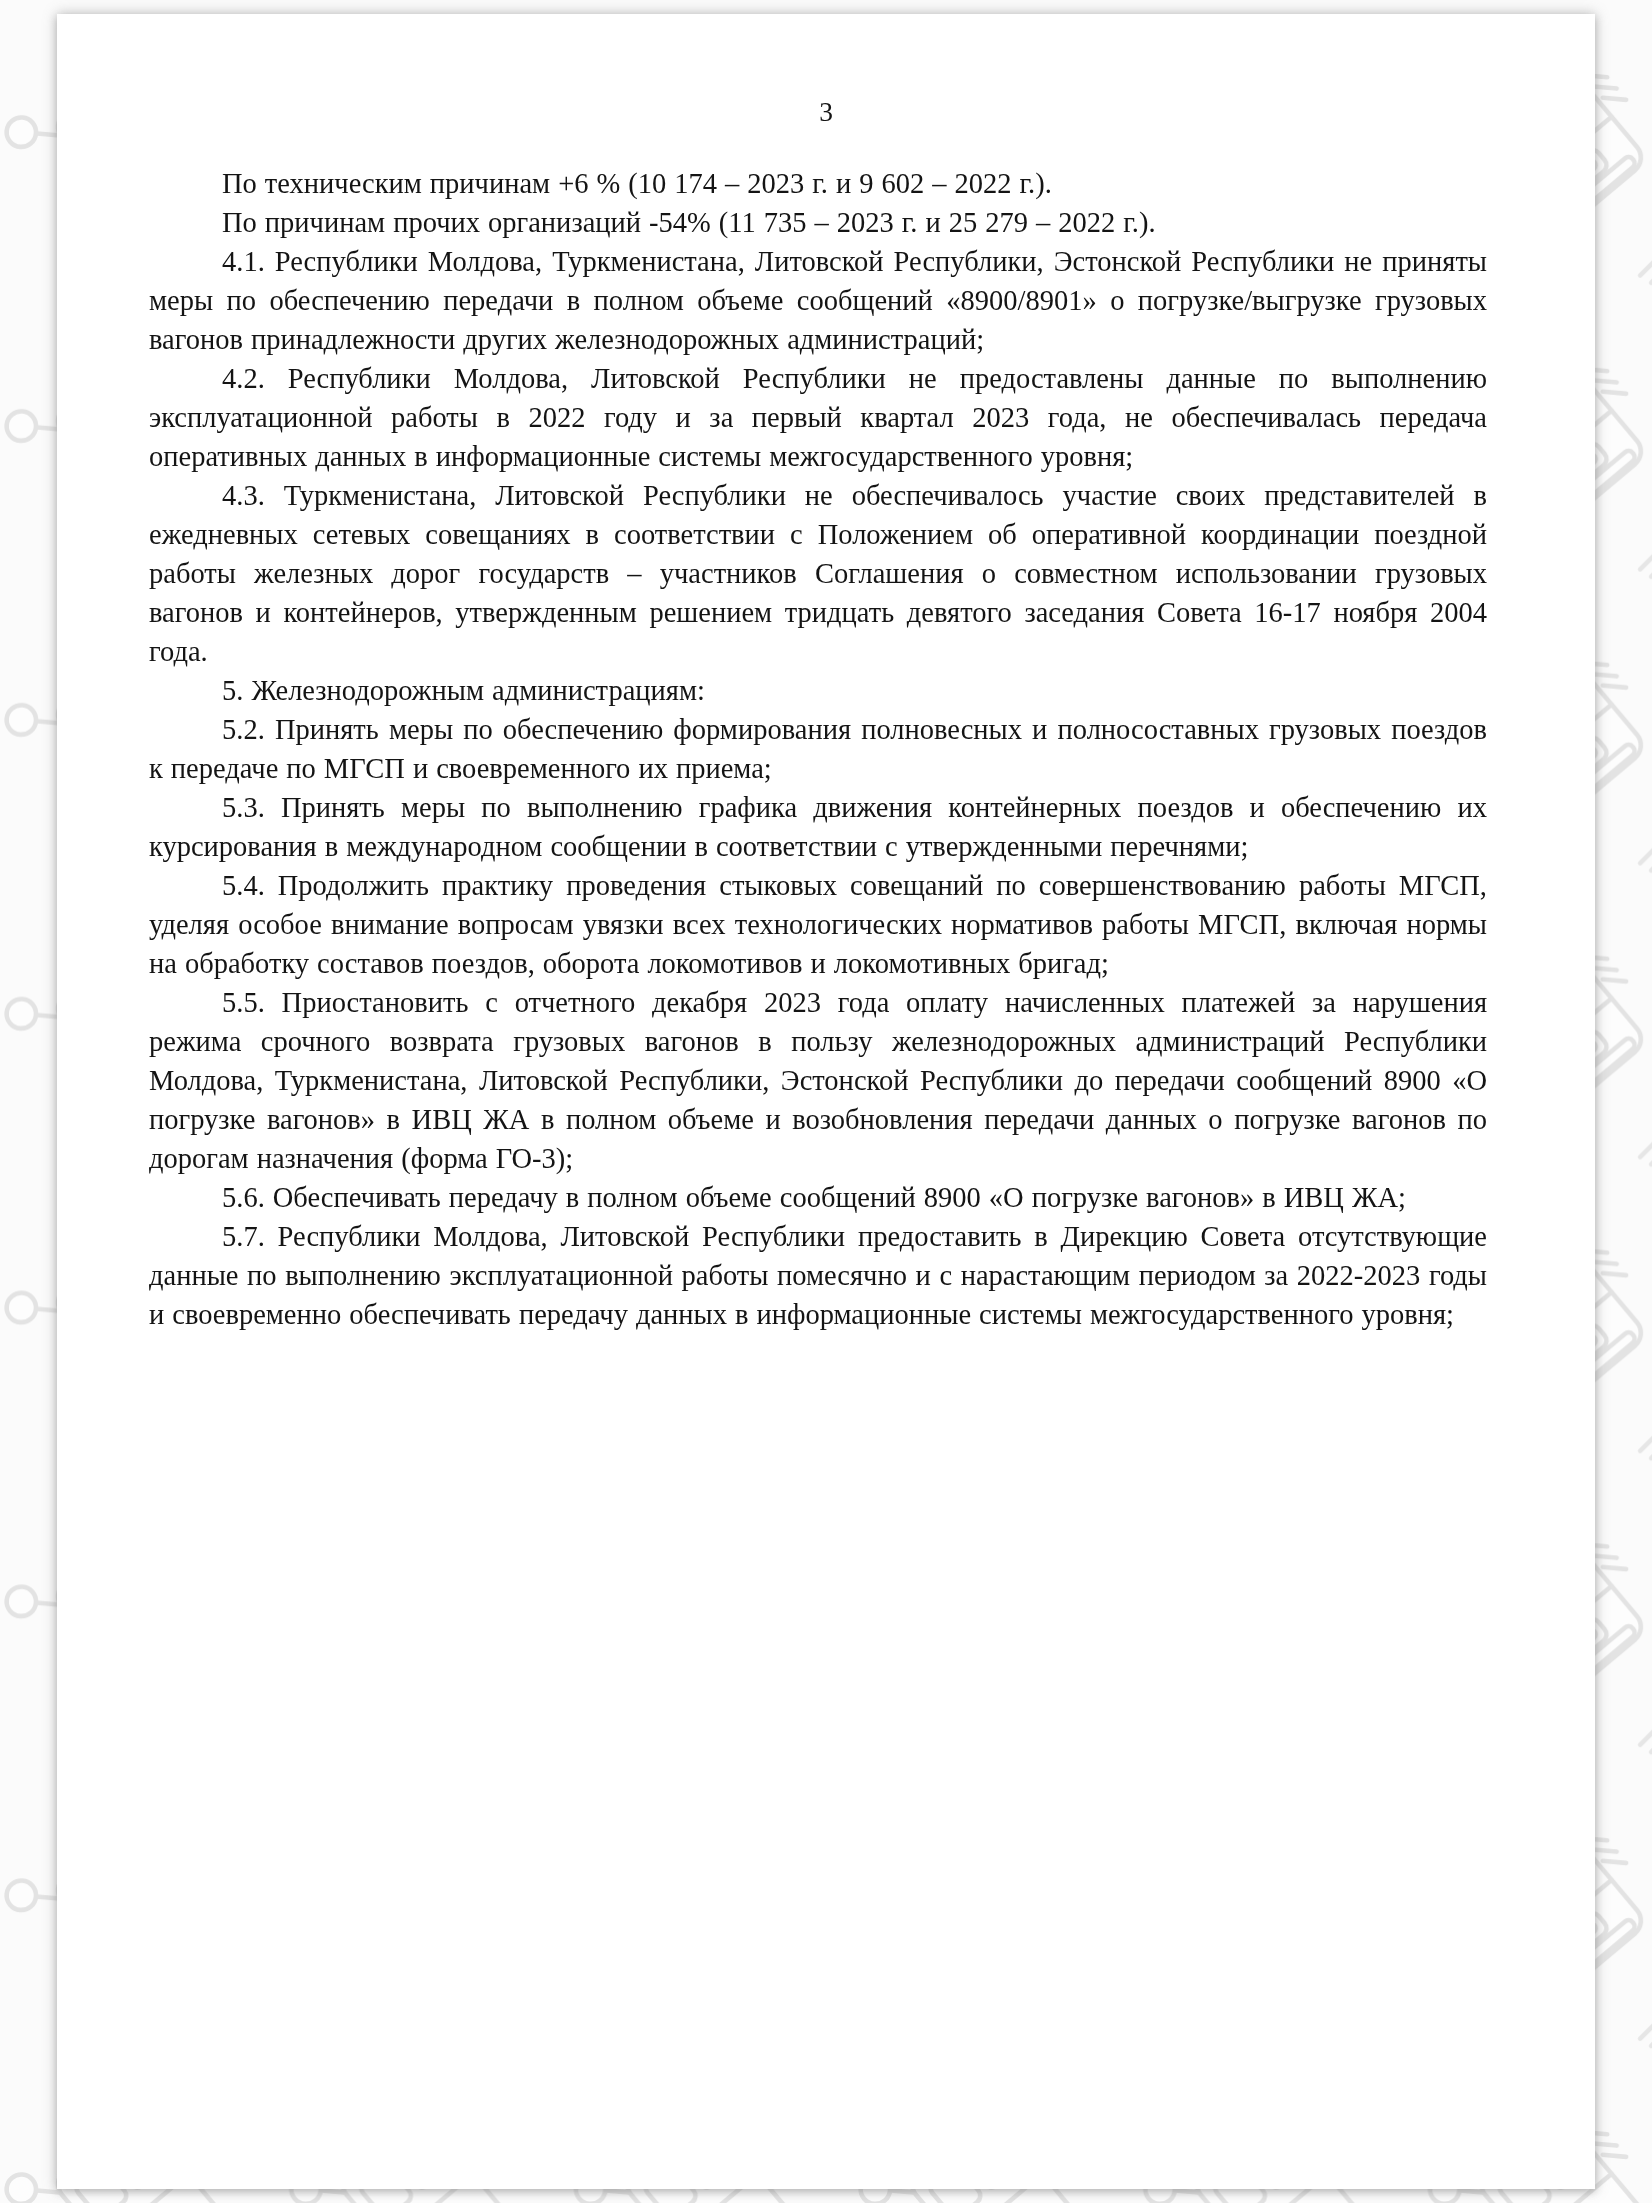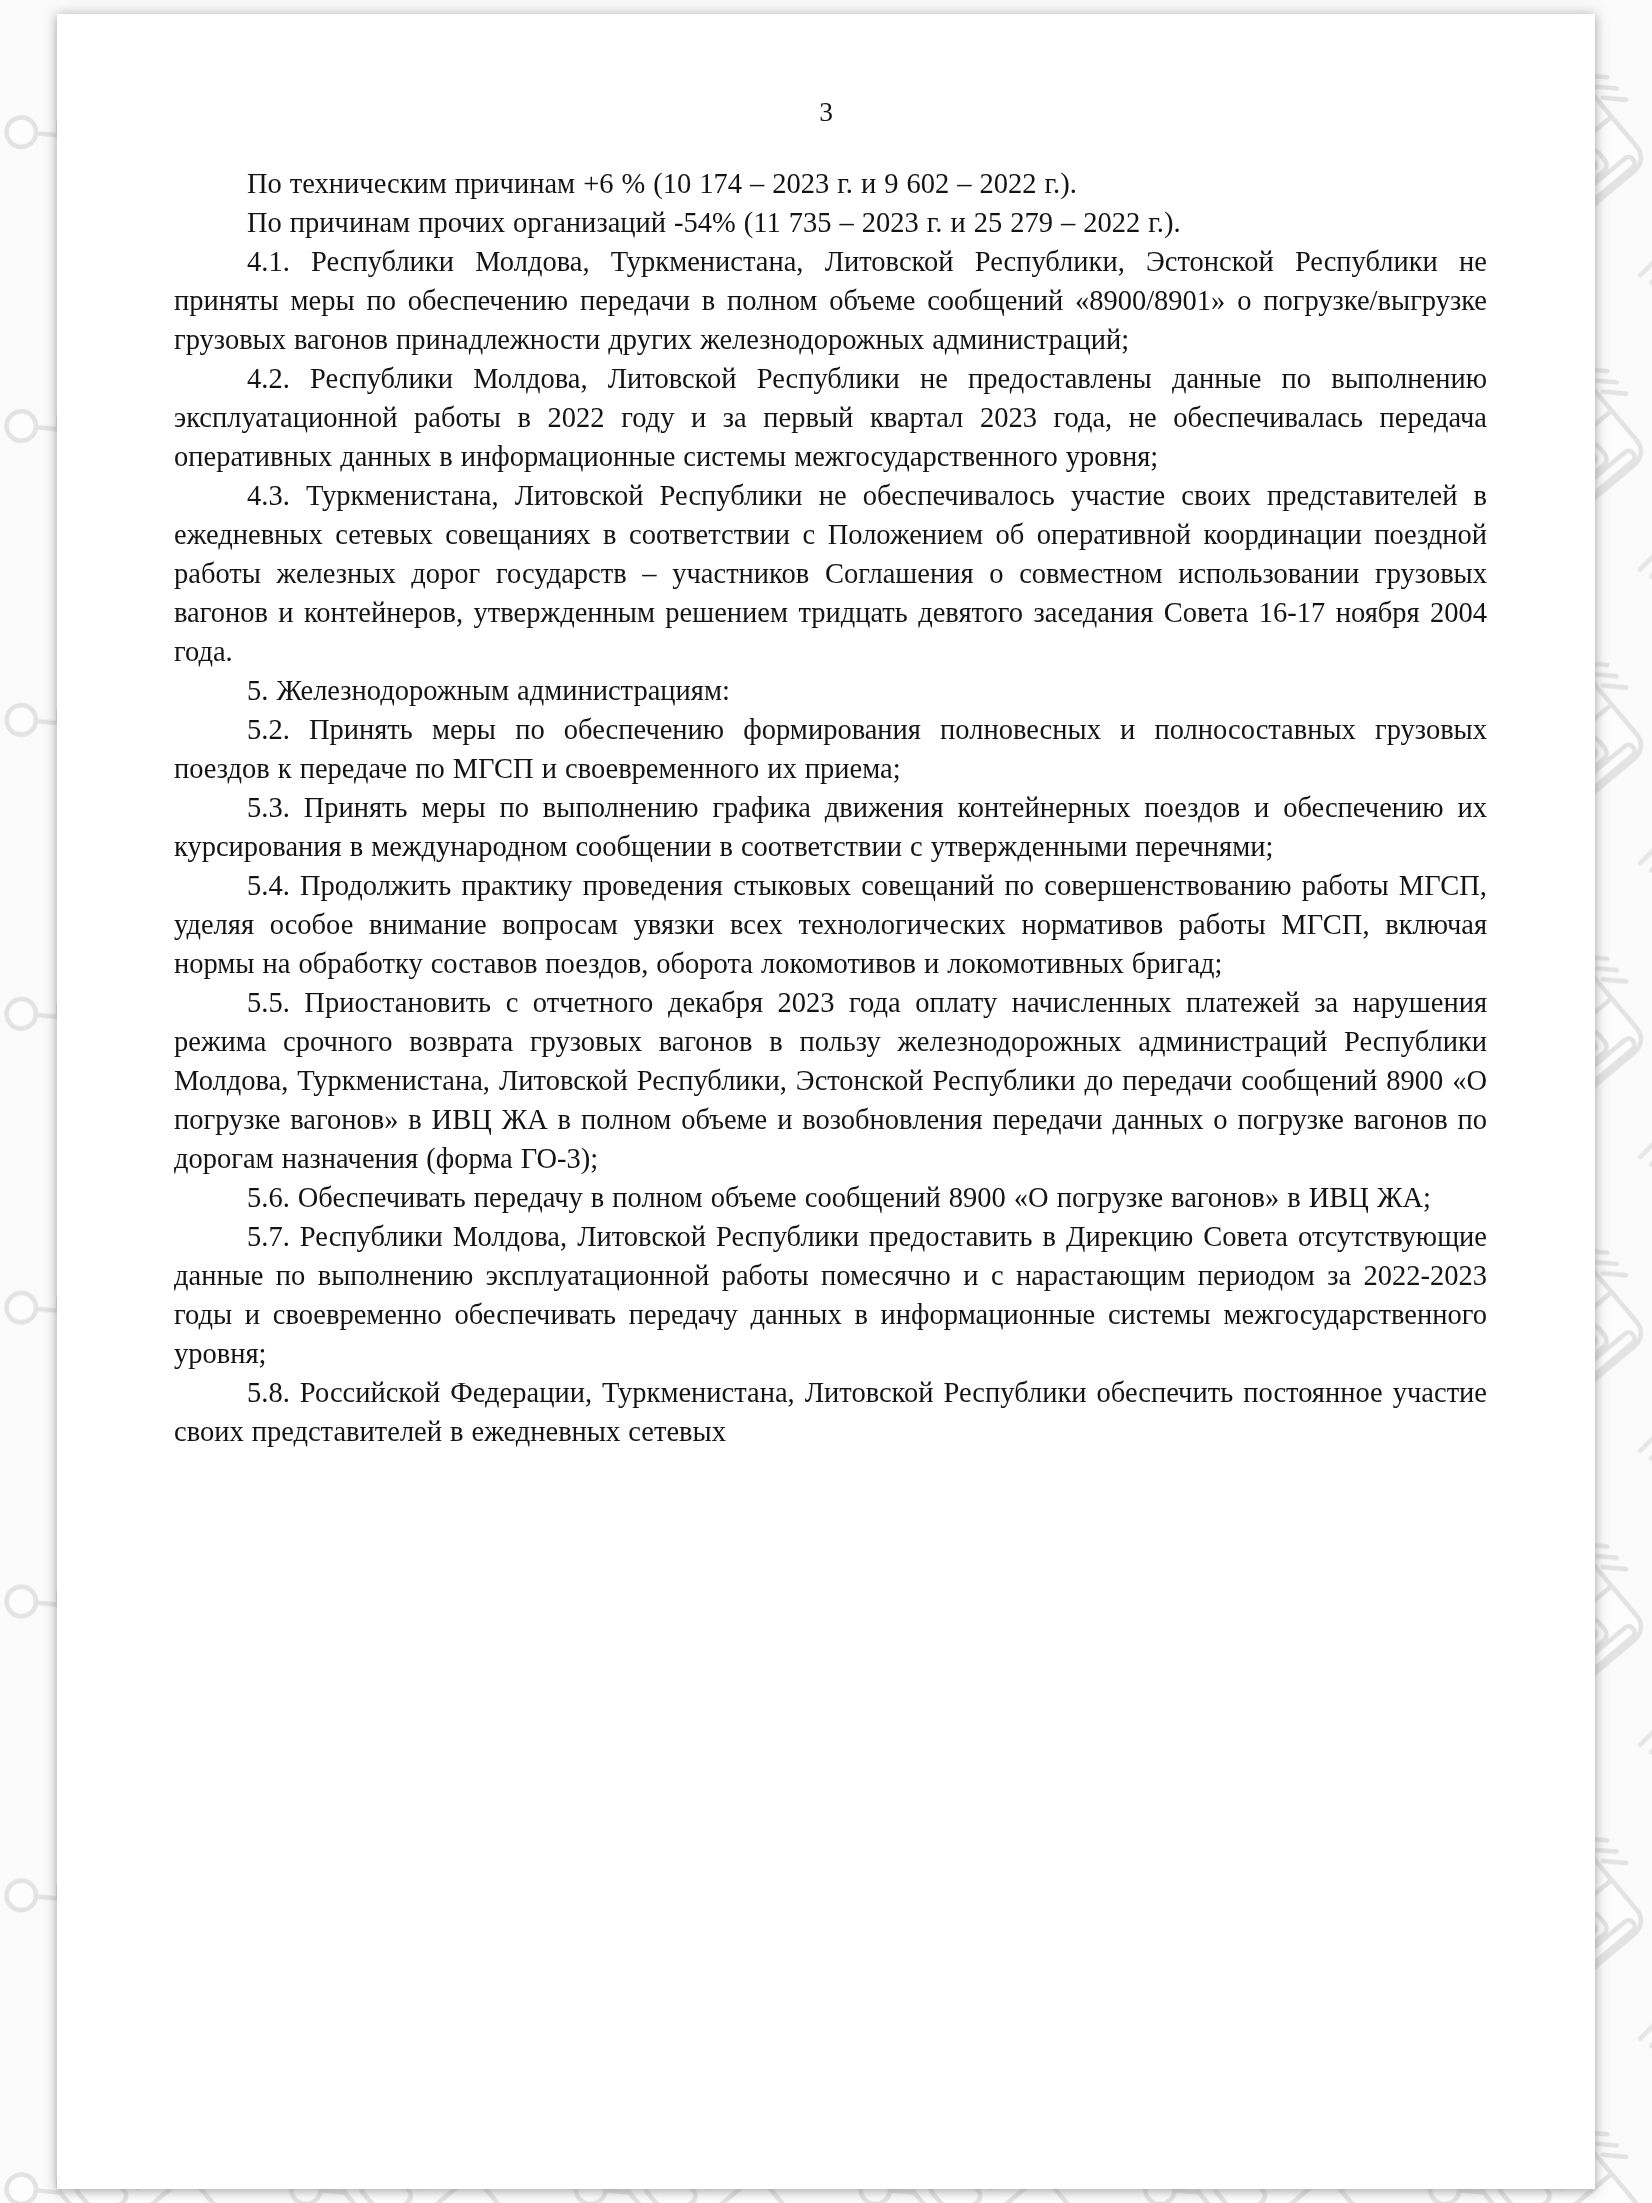--- a/index.html
+++ b/index.html
@@ -33,21 +33,21 @@
     box-shadow: 0 0 13px rgba(100,100,100,0.40), 0 2.8px 7.3px rgba(120,120,120,0.30);
   }
   .page-number {
     margin-top: 81px;
     text-align: center;
     font-size: 27.5px;
     line-height: 33px;
     color: #141414;
   }
   .content {
-    margin: 36px 108px 0 117px;
+    margin: 36px 108px 0 92px;
     color: #141414;
     font-size: 28.5px;
     line-height: 39px;
     text-align: justify;
     text-align-last: left;
   }
   .para {
     margin: 0;
     padding: 0;
     text-indent: 73px;
@@ -103,18 +103,17 @@
       <p class="para">4.1. Республики Молдова, Туркменистана, Литовской Республики, Эстонской Республики не приняты меры по обеспечению передачи в полном объеме сообщений «8900/8901» о погрузке/выгрузке грузовых вагонов принадлежности других железнодорожных администраций;</p>
       <p class="para">4.2. Республики Молдова, Литовской Республики не предоставлены данные по выполнению эксплуатационной работы в 2022 году и за первый квартал 2023 года, не обеспечивалась передача оперативных данных в информационные системы межгосударственного уровня;</p>
       <p class="para">4.3. Туркменистана, Литовской Республики не обеспечивалось участие своих представителей в ежедневных сетевых совещаниях в соответствии с Положением об оперативной координации поездной работы железных дорог государств – участников Соглашения о совместном использовании грузовых вагонов и контейнеров, утвержденным решением тридцать девятого заседания Совета 16-17 ноября 2004 года.</p>
       <p class="para">5. Железнодорожным администрациям:</p>
       <p class="para">5.2. Принять меры по обеспечению формирования полновесных и полносоставных грузовых поездов к передаче по МГСП и своевременного их приема;</p>
       <p class="para">5.3. Принять меры по выполнению графика движения контейнерных поездов и обеспечению их курсирования в международном сообщении в соответствии с утвержденными перечнями;</p>
       <p class="para">5.4. Продолжить практику проведения стыковых совещаний по совершенствованию работы МГСП, уделяя особое внимание вопросам увязки всех технологических нормативов работы МГСП, включая нормы на обработку составов поездов, оборота локомотивов и локомотивных бригад;</p>
       <p class="para">5.5. Приостановить с отчетного декабря 2023 года оплату начисленных платежей за нарушения режима срочного возврата грузовых вагонов в пользу железнодорожных администраций Республики Молдова, Туркменистана, Литовской Республики, Эстонской Республики до передачи сообщений 8900 «О погрузке вагонов» в ИВЦ ЖА в полном объеме и возобновления передачи данных о погрузке вагонов по дорогам назначения (форма ГО-3);</p>
       <p class="para">5.6. Обеспечивать передачу в полном объеме сообщений 8900 «О погрузке вагонов» в ИВЦ ЖА;</p>
       <p class="para">5.7. Республики Молдова, Литовской Республики предоставить в Дирекцию Совета отсутствующие данные по выполнению эксплуатационной работы помесячно и с нарастающим периодом за 2022-2023 годы и своевременно обеспечивать передачу данных в информационные системы межгосударственного уровня;</p>
-      <p class="para">5.8. Российской Федерации, Туркменистана, Литовской Республики обеспечить постоянное участие своих представителей в ежедневных сетевых</p>
     </div>
   </div>
 
 </div>
 
 
 </body></html>

